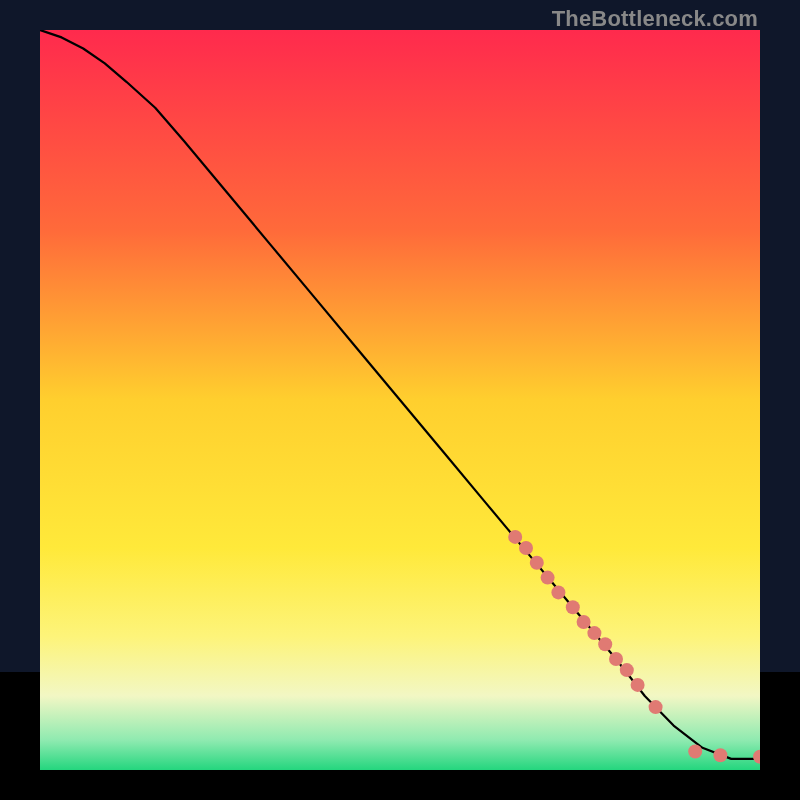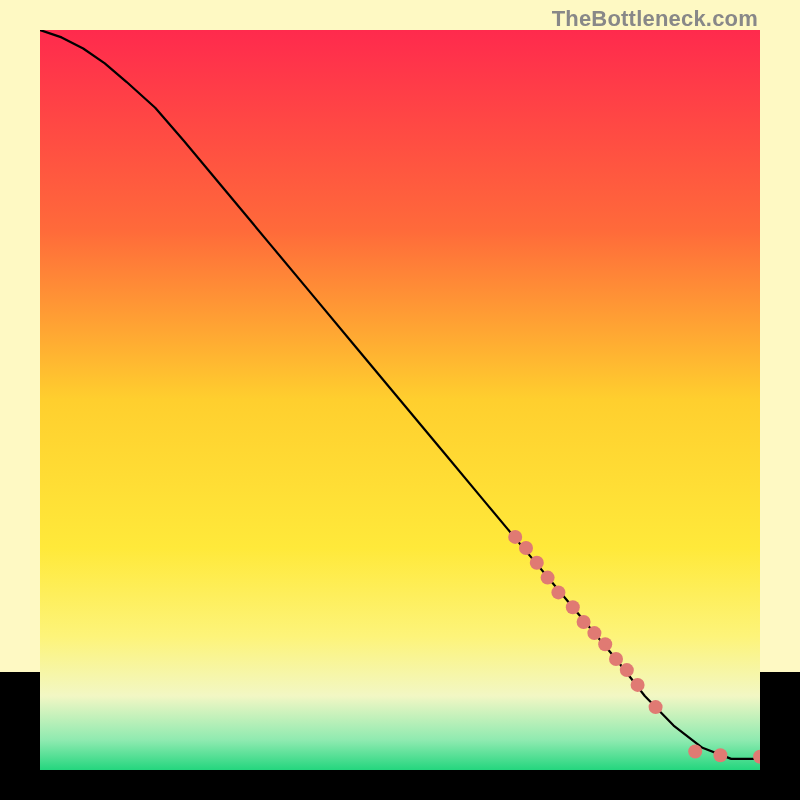--- a/index.html
+++ b/index.html
@@ -8,21 +8,21 @@
     width: 800px;
     height: 800px;
     overflow: hidden;
     background: #000;
     font-family: Arial, Helvetica, sans-serif;
   }
   .frame {
     position: relative;
     width: 800px;
     height: 672px;
-    background: #fef9c3;
+    background: #0f172a;
     text-align: center;
   }
   .plot-area {
     position: absolute;
     left: 40px;
     top: 30px;
     width: 720px;
     height: 740px;
   }
   .watermark {

